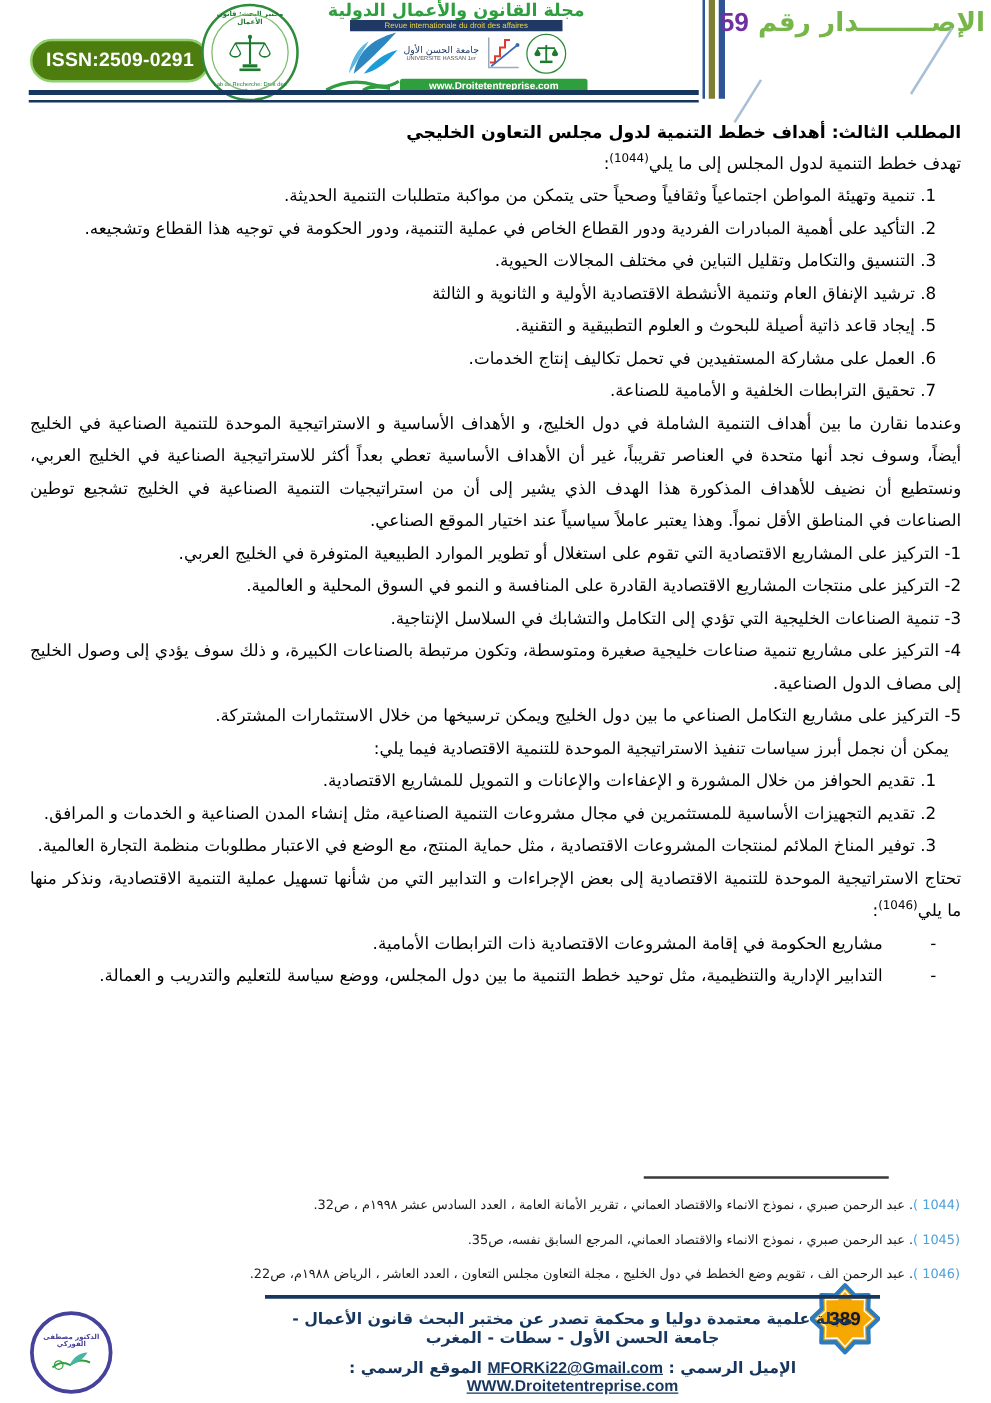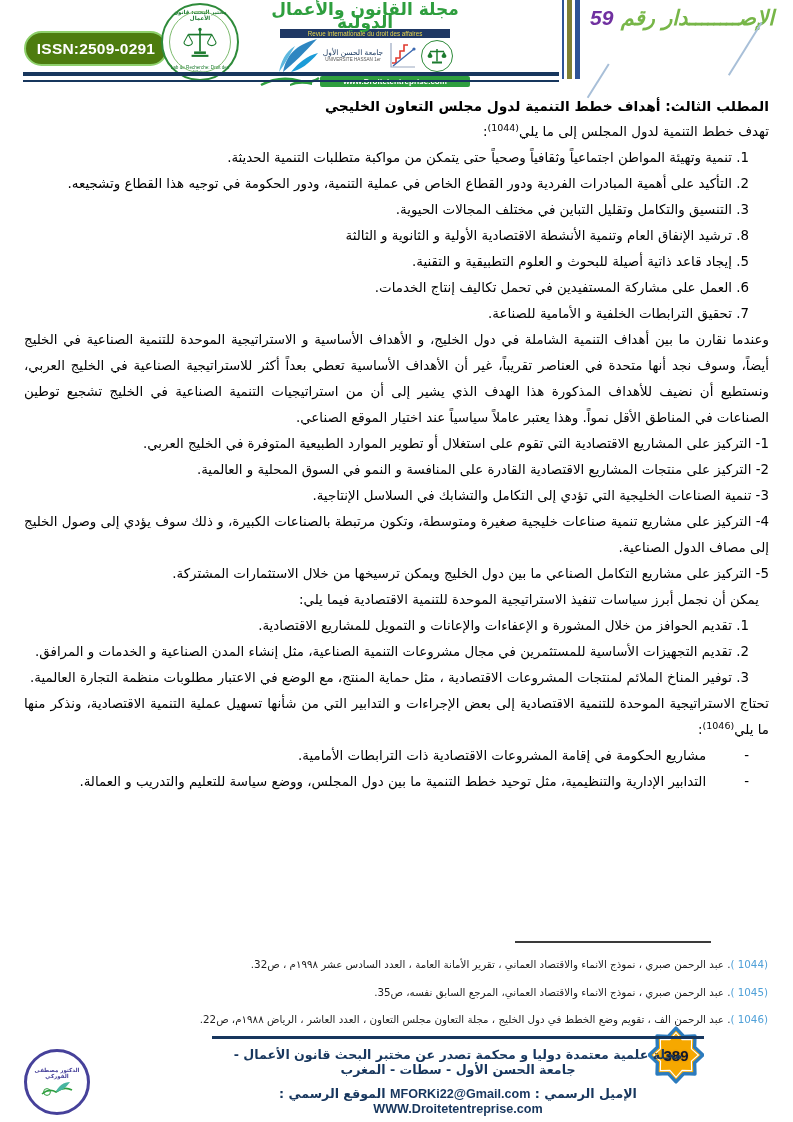--- a/index.html
+++ b/index.html
@@ -22,21 +22,21 @@
     border-radius:50%; border:2.5px solid #2E8B3A; background:#fff;
     display:flex; flex-direction:column; align-items:center; justify-content:space-between;
     padding:4px 2px; box-sizing:border-box;
   }
   .lab-ring{ position:absolute; inset:6px; border-radius:50%; border:1px solid #7DBB6E; }
   .lab-arc-top{ font-size:5.5px; color:#1C7A2E; font-weight:bold; text-align:center; line-height:6px; }
   .lab-arc-bottom{ font-size:4.6px; color:#1C7A2E; text-align:center; line-height:5px; font-family:"Liberation Sans", sans-serif; }
   .scales-svg{ display:block; }
 
   .journal-logo{ position:absolute; left:256px; top:3px; width:218px; height:72px; }
-  .jl-title{ color:#2E9E3E; font-weight:bold; font-size:17px; text-align:center; line-height:13px; }
+  .jl-title{ color:#2E9E3E; font-weight:bold; font-size:14px; text-align:center; line-height:13px; }
   .jl-sub{
     background:#1F3864; color:#E8D44D; font-size:6.3px; text-align:center;
     padding:1px 0; font-family:"Liberation Sans", sans-serif; width:170px; margin:0 auto;
   }
   .jl-row{ display:flex; align-items:center; justify-content:center; gap:4px; height:36px; }
   .jl-mini-circle{
     width:30px; height:30px; border-radius:50%; border:1.5px solid #2E8B3A;
     display:flex; align-items:center; justify-content:center; flex:0 0 auto; background:#fff;
   }
   .jl-univ{ text-align:center; }
@@ -48,21 +48,21 @@
     font-family:"Liberation Sans", sans-serif; margin-right:4px; display:inline-block;
   }
   .jl-bottom{ display:flex; align-items:center; }
 
   .vbars{ position:absolute; left:562px; top:0; height:79px; display:flex; gap:3px; }
   .vbars i{ display:block; height:100%; }
   .vbars .v1{ width:5px; background:#2F5496; }
   .vbars .v2{ width:5px; background:#7F7F33; }
   .vbars .v3{ width:2px; background:#2F5496; }
 
-  .issue-block{ position:absolute; left:590px; top:6px; width:198px; text-align:left;font-style:italic; }
+  .issue-block{ position:absolute; left:590px; top:6px; width:198px; text-align:left; }
   .issue-line{ font-size:21px; font-weight:bold; color:#77B648; white-space:nowrap; }
   .issue-line .inum{ color:#7030A0; font-family:"Liberation Sans", sans-serif; }
   .idate{ margin-top:12px; font-size:19px; font-weight:bold; color:#4A7EBB; }
   .slash{ position:absolute; background:#A8BFD8; height:1.5px; }
   .slash.s1{ left:714px; top:48px; width:62px; transform:rotate(-58deg); }
   .slash.s2{ left:578px; top:80px; width:40px; transform:rotate(-58deg); }
 
   .header-rule{
     position:absolute; top:72px; left:23px; width:536px; height:4px;
     border-top:4px solid #17365D; border-bottom:2px solid #17365D;
@@ -90,21 +90,21 @@
   .fn-ref{ color:#4FA0D8; }
 
   
   .footer-box{
     position:absolute; left:212px; top:1036px; width:492px;
     border-top:3px solid #17365D; border-bottom:3px solid #17365D;
     padding:8px 2px 10px; text-align:center; color:#17365D; font-weight:bold;
     font-size:12.6px; box-sizing:border-box;
   }
   .footer-line2{ margin-top:9px; }
-  .ltr{ direction:ltr; unicode-bidi:embed; font-family:"Liberation Sans", sans-serif; }
+  .ltr{ direction:ltr; unicode-bidi:embed; font-family:"Liberation Sans", sans-serif;text-decoration:underline; }
 
   .badge{ position:absolute; left:648px; top:1026px; width:56px; height:58px; }
   .badge .num{
     position:absolute; inset:0; display:flex; align-items:center; justify-content:center;
     color:#0f172a; font-weight:bold; font-size:15px; font-family:"Liberation Sans", sans-serif;
     text-shadow:0 0 2px #c87800;
   }
 
   .stamp{
     position:absolute; left:24px; top:1049px; width:66px; height:66px; border-radius:50%;

